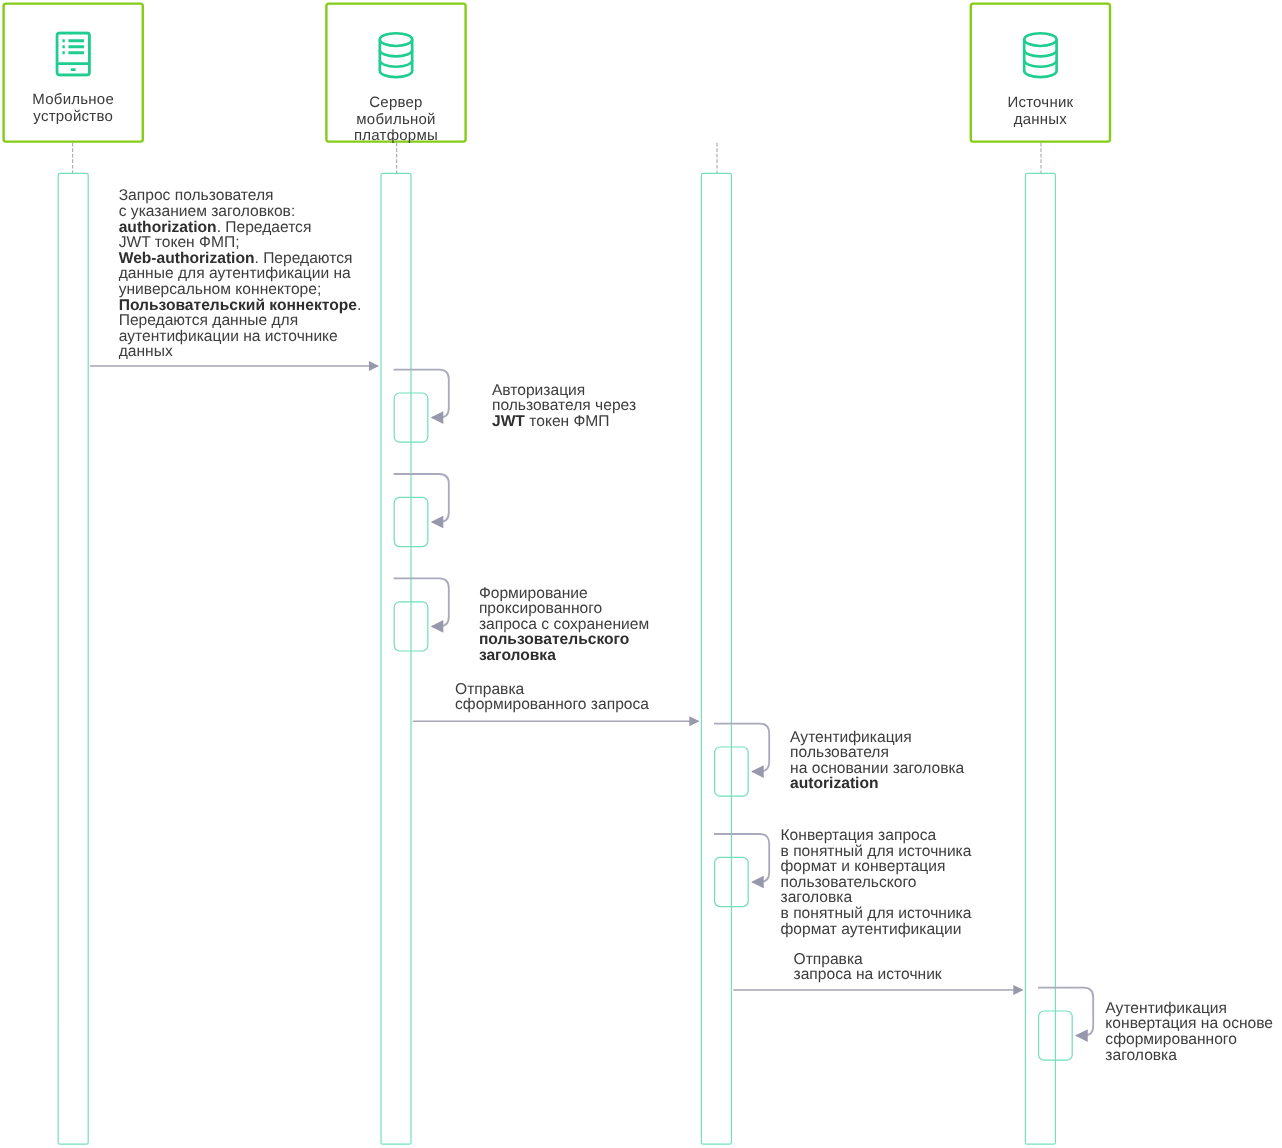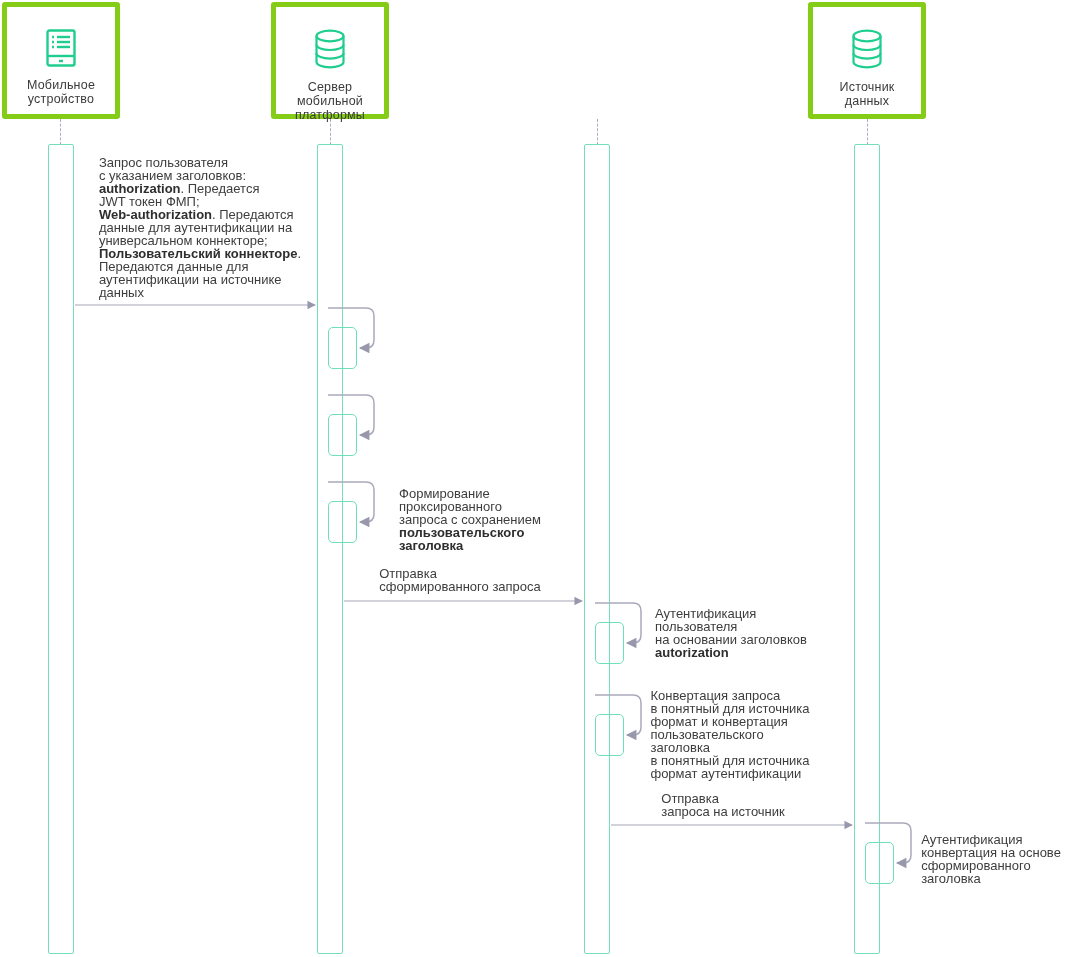--- a/index.html
+++ b/index.html
@@ -3,21 +3,21 @@
 <meta charset="utf-8">
 <style>
   html,body{margin:0;padding:0;background:#ffffff;}
   .stage{
     position:relative;width:1068px;height:957px;background:#fff;overflow:hidden;
     font-family:"Liberation Sans",sans-serif;color:#3d3d3d;
   }
   
   .actor{
     position:absolute;top:2px;width:118px;height:117px;box-sizing:border-box;
-    border:5px solid #84cc16;border-radius:3px;background:#fff;
+    border:2px solid #84cc16;border-radius:3px;background:#fff;
     display:flex;flex-direction:column;align-items:center;padding-top:22px;
   }
   .actor .ic{flex:0 0 auto;margin-bottom:7px;}
   .actor-label{
     font-size:12.5px;line-height:14px;text-align:center;white-space:pre-line;
     color:#3a3a3a;letter-spacing:.2px;
   }
   
   .lifeline{position:absolute;top:119px;height:26px;width:0;border-left:1px dashed #a8afc0;}
   
@@ -135,35 +135,40 @@
       <div><span class="b">authorization</span><span>. Передается</span></div>
       <div><span>JWT токен ФМП;</span></div>
       <div><span class="b">Web-authorization</span><span>. Передаются</span></div>
       <div><span>данные для аутентификации на</span></div>
       <div><span>универсальном коннекторе;</span></div>
       <div><span class="b">Пользовательский коннекторе</span><span>.</span></div>
       <div><span>Передаются данные для</span></div>
       <div><span>аутентификации на источнике</span></div>
       <div><span>данных</span></div>
     </div>
+  <div class="note" style="left:470px;top:318px">
+      <div><span>Авторизация</span></div>
+      <div><span>пользователя через</span></div>
+      <div><span class="b">JWT</span><span> токен ФМП</span></div>
+    </div>
   <div class="note" style="left:470px;top:487px">
       <div><span>Формирование</span></div>
       <div><span>проксированного</span></div>
       <div><span>запроса с сохранением</span></div>
       <div><span class="b">пользовательского</span></div>
       <div><span class="b">заголовка</span></div>
     </div>
   <div class="note" style="left:460px;top:567px">
       <div><span>Отправка</span></div>
       <div><span>сформированного запроса</span></div>
     </div>
   <div class="note" style="left:731px;top:607px">
       <div><span>Аутентификация</span></div>
       <div><span>пользователя</span></div>
-      <div><span>на основании заголовков</span></div>
+      <div><span>на основании заголовка</span></div>
       <div><span class="b">autorization</span></div>
     </div>
   <div class="note" style="left:730px;top:689px">
       <div><span>Конвертация запроса</span></div>
       <div><span>в понятный для источника</span></div>
       <div><span>формат и конвертация</span></div>
       <div><span>пользовательского</span></div>
       <div><span>заголовка</span></div>
       <div><span>в понятный для источника</span></div>
       <div><span>формат аутентификации</span></div>

